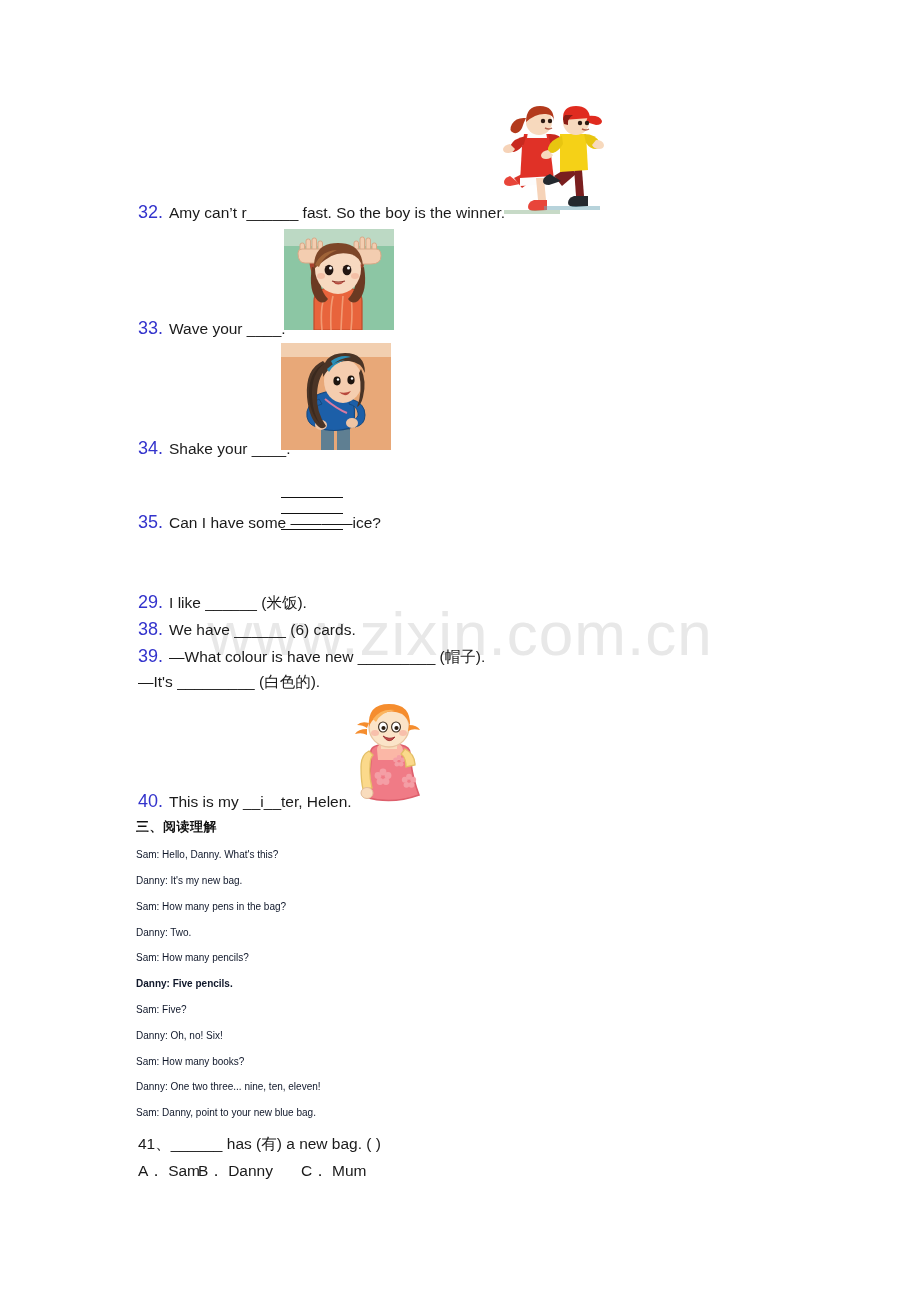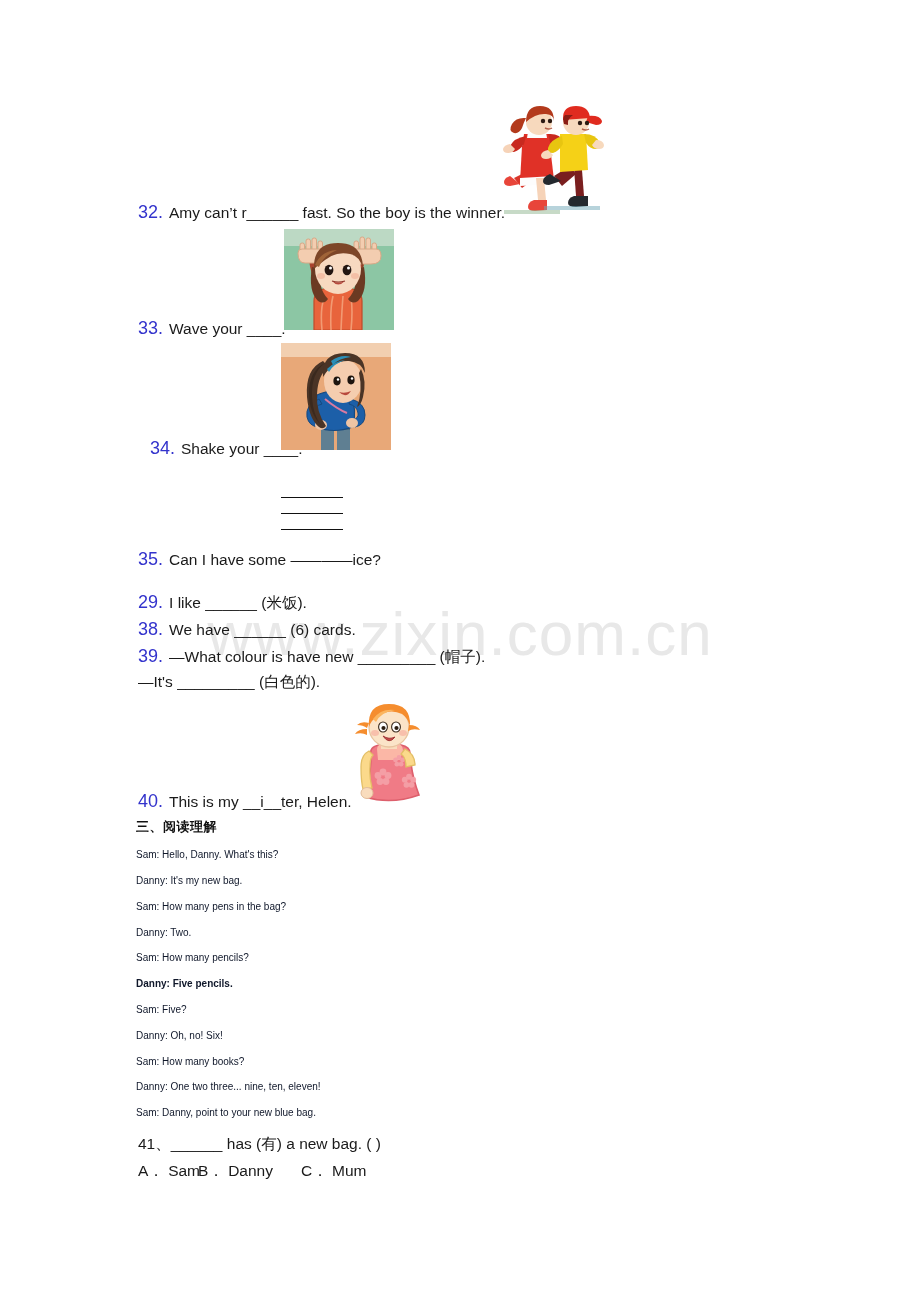--- a/index.html
+++ b/index.html
@@ -272,30 +272,30 @@
 
       <ellipse cx="56" cy="38" rx="3.6" ry="4.4" fill="#1d140e"></ellipse>
       <ellipse cx="70" cy="37" rx="3.6" ry="4.4" fill="#1d140e"></ellipse>
       <circle cx="57" cy="36.5" r="1.2" fill="#fff"></circle>
       <circle cx="71" cy="35.5" r="1.2" fill="#fff"></circle>
 
       <path d="M58 49 q7 7 12 -1 q-6 3 -12 1 z" fill="#b8483c"></path>
     </svg>
   </div>
 
-  <div class="qline" style="left:150px; top:437px;text-align:center;">
+  <div class="qline" style="left:138px; top:437px;text-align:center;">
     <span class="qnum">34.</span><span class="qtext">Shake your ____.</span>
   </div>
 
   <div class="rule" style="left:281px; top:497px; width:62px;"></div>
   <div class="rule" style="left:281px; top:513px; width:62px;"></div>
   <div class="rule" style="left:281px; top:529px; width:62px;"></div>
 
 
-  <div class="qline" style="left:138px; top:548px;">
+  <div class="qline" style="left:138px; top:511px;">
     <span class="qnum">35.</span><span class="qtext">Can I have some ————ice?</span>
   </div>
 
 
   <div class="qline" style="left:138px; top:591px;">
     <span class="qnum">29.</span><span class="qtext">I like ______ (米饭).</span>
   </div>
 
   <div class="qline" style="left:138px; top:618px;">
     <span class="qnum">38.</span><span class="qtext">We have ______ (6) cards.</span>

